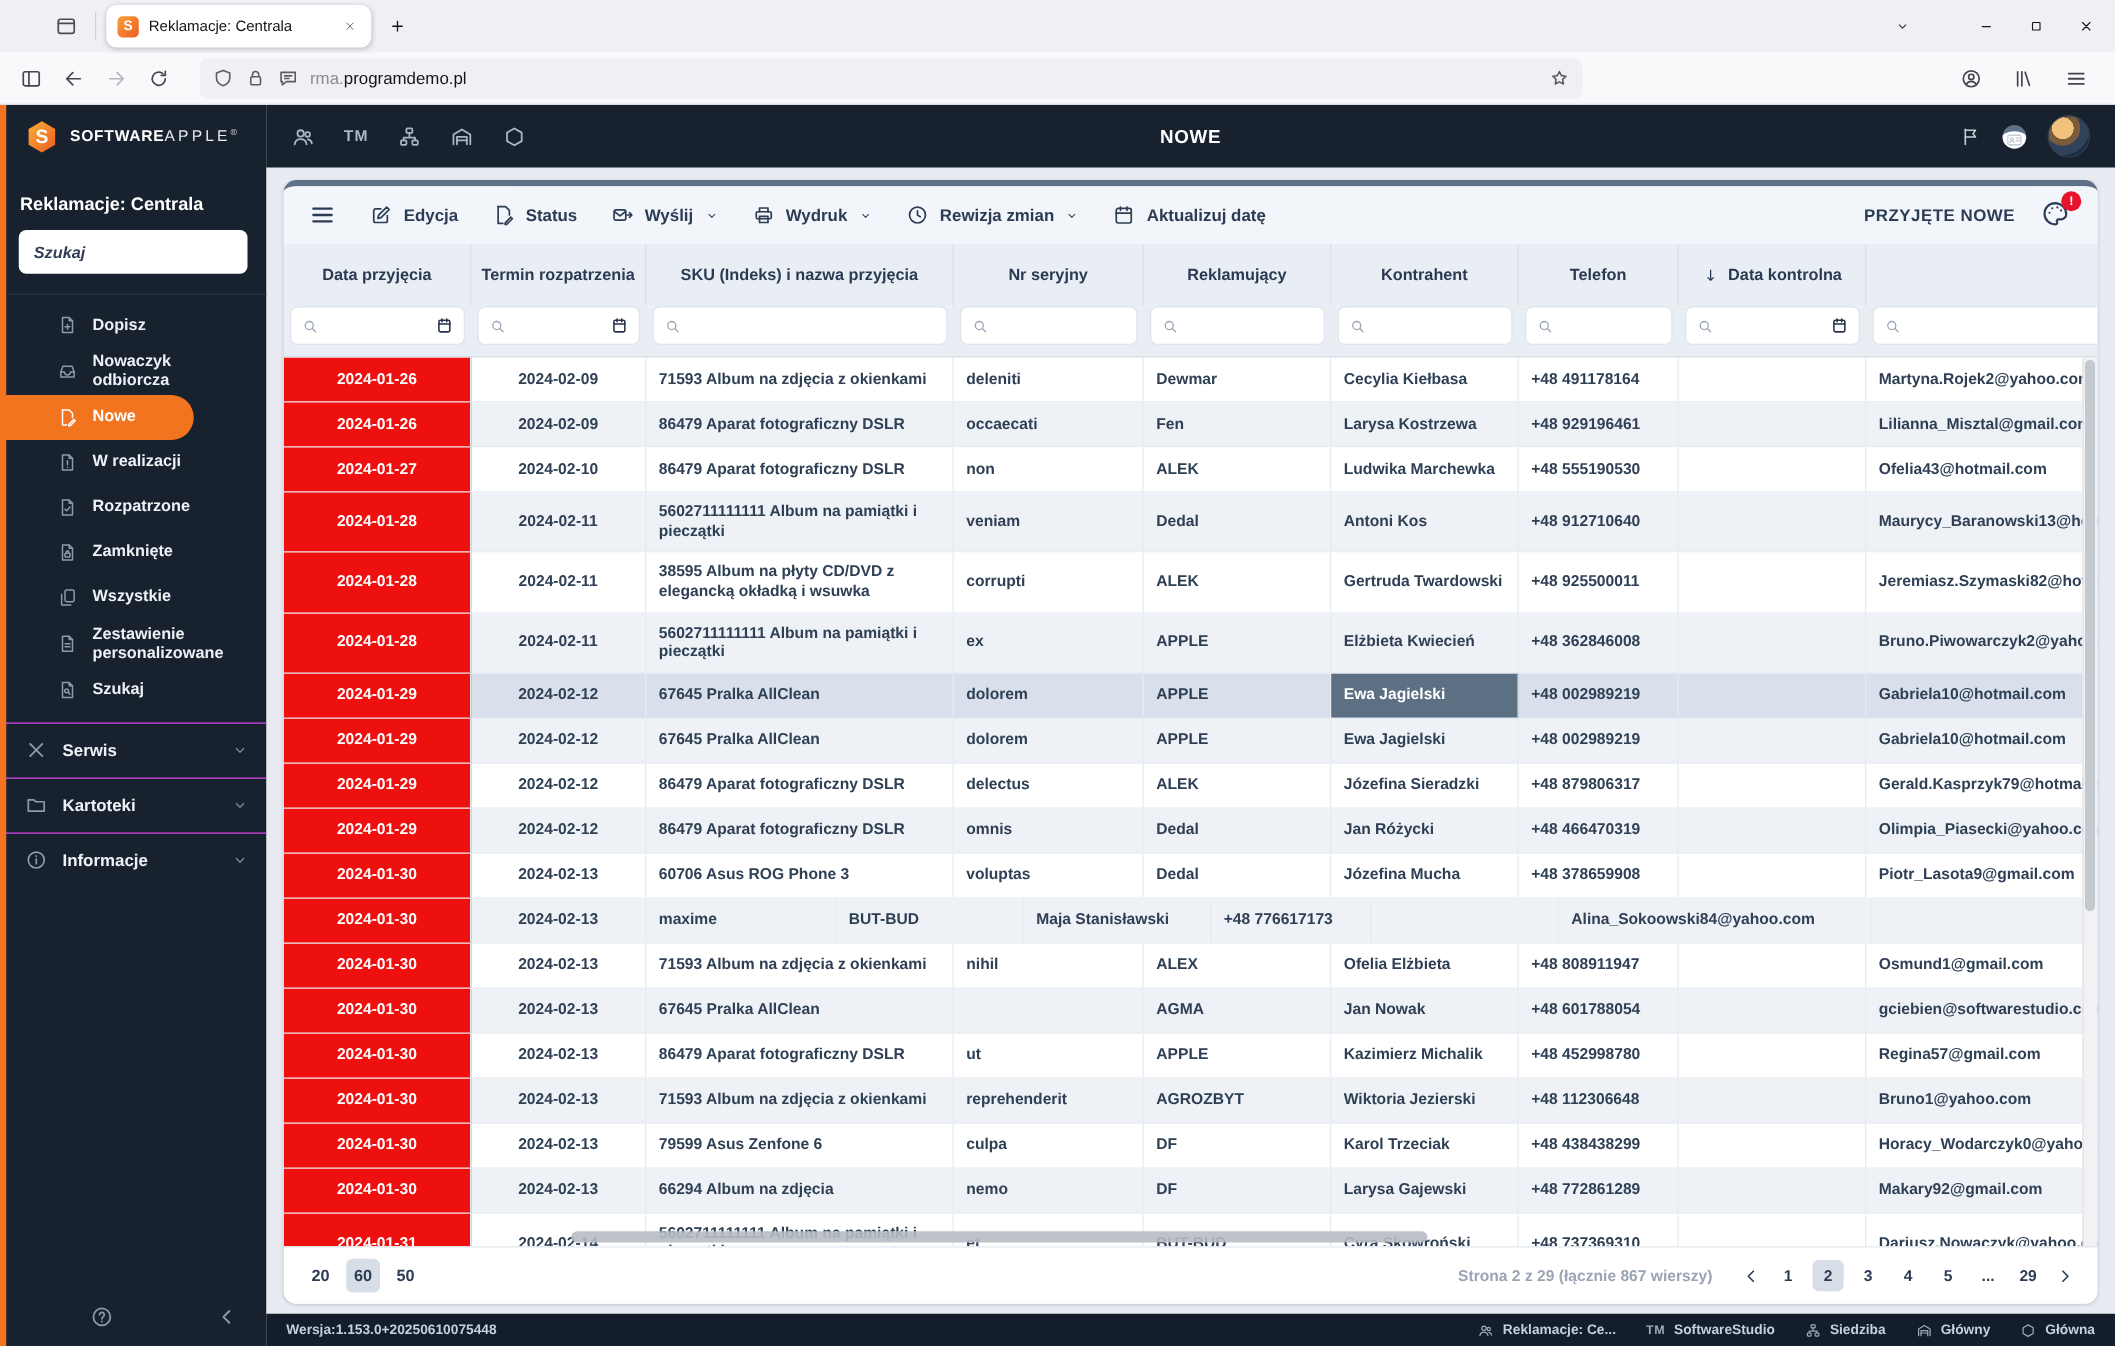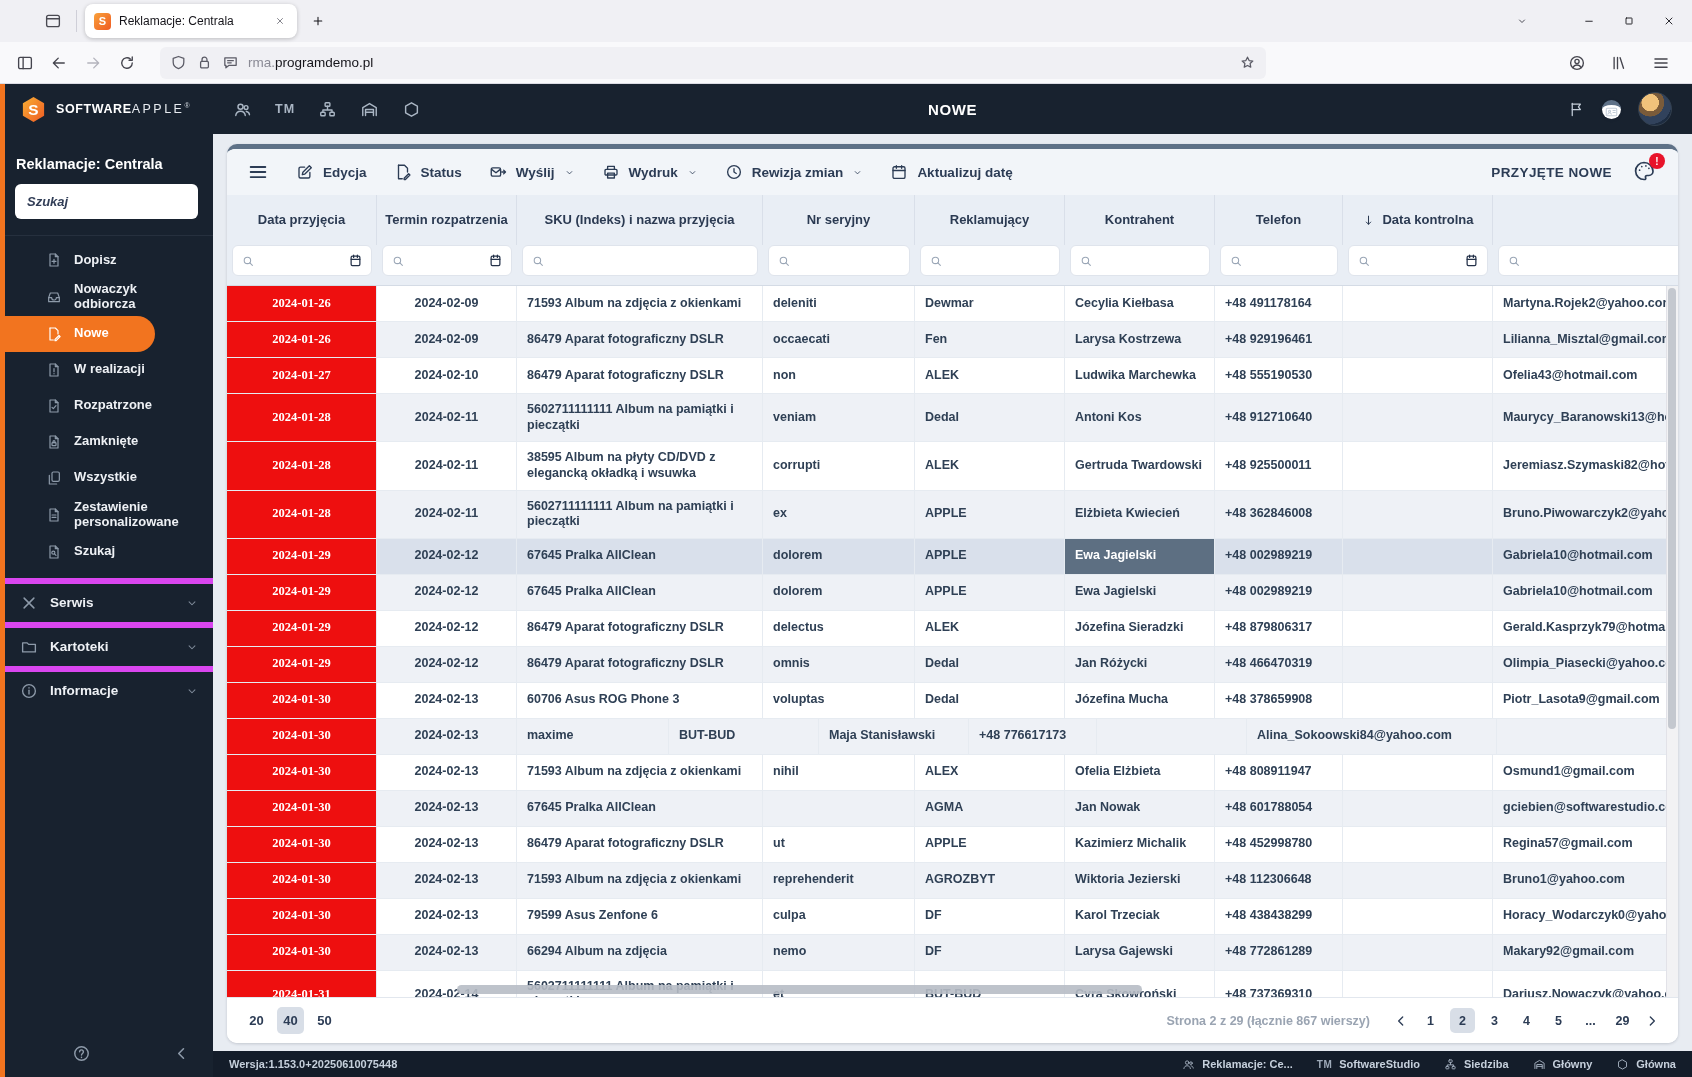--- a/index.html
+++ b/index.html
@@ -46,21 +46,21 @@
   .brand-text .r{font-size:7px;vertical-align:super;color:#cdd4dc;}
   .side-title{color:#fff;font-weight:700;font-size:14.5px;padding:22px 16px 12px 16px;}
   .side-search{margin:0 15px;height:35px;border-radius:6px;border:none;outline:none;padding:0 12px;
                font-family:"Liberation Sans",sans-serif;font-style:italic;font-weight:700;font-size:13px;color:#1d2840;}
   .side-search::placeholder{color:#323e57;opacity:1;}
   .menu{margin-top:16px;border-top:1px solid #26303e;padding-top:6px;}
   .ms{height:42px;display:flex;align-items:center;gap:12px;padding:0 14px 0 20px;color:#eef1f5;
       font-weight:700;font-size:13.5px;cursor:pointer;}
   .ms .ic{width:18px;height:18px;color:#8d9aa9;flex:none;}
   .ms .chev{margin-left:auto;width:14px;height:14px;color:#7e8a99;}
-  .ms.collapsed{border-top:6px solid #d946ef;height:44px;}
+  .ms.collapsed{border-top:1px solid #d946ef;height:44px;}
   .menu-items{padding-bottom:8px;}
   .mi{min-height:36px;display:flex;align-items:center;gap:12px;padding:4px 14px 4px 46px;color:#eef1f5;
       font-weight:700;font-size:13px;cursor:pointer;line-height:1.15;}
   .mi .ic{width:16px;height:16px;color:#8d9aa9;flex:none;}
   .mi.active{background:#f2741f;border-radius:0 18px 18px 0;margin-right:58px;color:#fff;position:relative;z-index:7;}
   .mi.active .ic{color:#fff;}
   .side-foot{margin-top:auto;height:48px;display:flex;align-items:center;padding:0 22px 0 72px;
              justify-content:space-between;color:#8d9aa9;}
   .side-foot .ic{width:19px;height:19px;}
 
@@ -108,21 +108,21 @@
   .fbox .ic{width:14px;height:14px;flex:none;}
   .fbox .cal{margin-left:auto;color:#25324a;width:15px;height:15px;}
   .fbox input{border:none;outline:none;min-width:0;flex:1;font-size:12px;background:transparent;}
   .tbody{flex:1;min-height:0;overflow:hidden;position:relative;}
   .tr{display:flex;background:#fff;border-bottom:1px solid #e6ebf1;}
   .tr.alt{background:#eef1f6;}
   .tr.sel{background:#d9e0eb;}
   .td{padding:8px 10px;font-size:12.5px;font-weight:700;color:#2f4055;display:flex;align-items:center;
       border-right:1px solid #e6ebf1;flex:none;line-height:1.25;min-height:35px;}
   .td.center{justify-content:center;text-align:center;}
-  .td.red{background:#ee0f0f;color:#fff;justify-content:center;text-align:right;font-family:Liberation Serif, serif;}
+  .td.red{background:#ee0f0f;color:#fff;justify-content:center;text-align:right;}
   .td.selcell{background:#5d6f82;color:#fff;}
   .td.clip{white-space:nowrap;overflow:hidden;}
   .vscroll{position:absolute;top:0;right:0;width:12px;height:100%;background:#f2f2f4;border-left:1px solid #e2e2e8;}
   .vthumb{position:absolute;top:2px;right:2px;width:8px;height:62%;background:#c4c8cf;border-radius:4px;}
   .hthumb{position:absolute;bottom:3px;left:230px;width:685px;height:9px;background:#b7bcc5;border-radius:5px;opacity:.9;}
 
   
   .pagebar{height:46px;background:#fff;border-top:1px solid #e2e7ee;display:flex;align-items:center;
            padding:0 16px;gap:7px;flex:none;}
   .pg-size{min-width:27px;height:27px;padding:0 5px;display:flex;align-items:center;justify-content:center;
@@ -944,21 +944,21 @@
                   <div class="td clip" style="width:250px">Dariusz.Nowaczyk@yahoo.com</div>
                 </div>
                 <div class="hthumb"></div>
  <div class="vscroll">
                   <div class="vthumb"></div>
                 </div>
               </div>
           </div>
           <div class="pagebar" id="pagebar">
               <span class="pg-size">20</span>
-              <span class="pg-size active">40</span>
+              <span class="pg-size active">60</span>
               <span class="pg-size">50</span>
               <div class="pg-right">
      <span class="pg-info">Strona 2 z 29 (łącznie 867 wierszy)</span>
      <span class="ic pg-chev">
                   <svg viewBox="0 0 24 24" fill="none" stroke="currentColor" stroke-width="2" stroke-linecap="round" stroke-linejoin="round">
                     <path d="M14.5 6l-6 6 6 6"></path>
                   </svg>
                 </span>
                 <span class="pg-num">1</span>
                 <span class="pg-num active">2</span>

